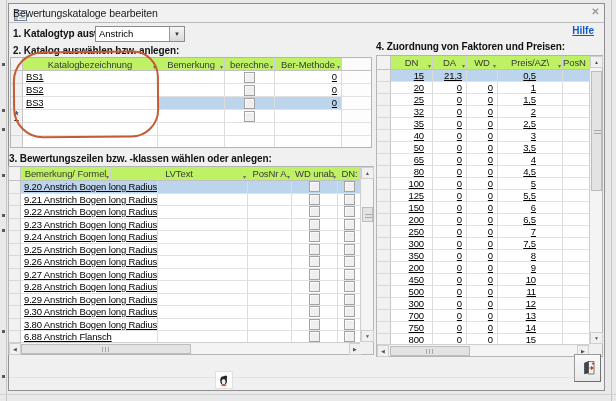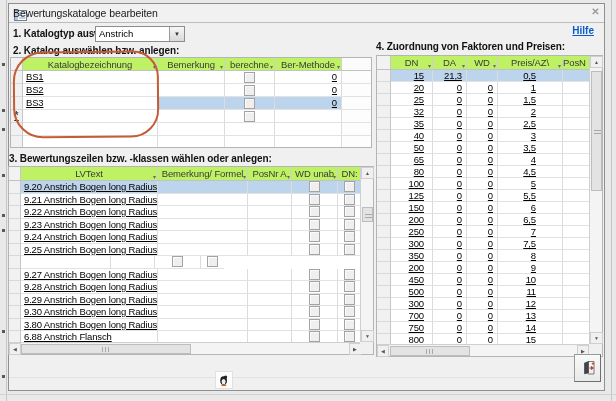--- a/index.html
+++ b/index.html
@@ -188,26 +188,26 @@
           <div class="cell c2rest blankcell"></div>
         </div>
       </div>
   </div>
   <div class="annotation"></div>
 
   <div class="lbl" style="left:9px;top:153px">3. Bewertungszeilen bzw. -klassen wählen oder anlegen:</div>
   <div class="tbl" style="left:8px;top:166px;width:366px;height:189px;">
     <div class="hrow h14" style="width:352px;">
       <div class="hsel w12"></div>
+      <div class="hcell c3bem">
+        <span>Bemerkung/ Formel</span>
+        <span class="harr">▾</span>
+      </div>
       <div class="hcell c3lv">
         <span>LVText</span>
-        <span class="harr">▾</span>
-      </div>
-      <div class="hcell c3bem">
-        <span>Bemerkung/ Formel</span>
         <span class="harr">▾</span>
       </div>
       <div class="hcell c3pos">
         <span>PosNr A</span>
         <span class="harr">▾</span>
       </div>
       <div class="hcell c3wd">
         <span>WD unab</span>
         <span class="harr">▾</span>
       </div>
@@ -283,20 +283,21 @@
           <div class="cell c3pos"></div>
           <div class="cell c3wd cbcell">
             <div class="cb"></div>
           </div>
           <div class="cell c3dn cbcell">
             <div class="cb"></div>
           </div>
         </div>
         <div class="trow r125">
           <div class="selcell w12"></div>
+          <div class="cell c3lv pl">9.26 Anstrich Bogen long Radius</div>
           <div class="cell c3bem"></div>
           <div class="cell c3pos"></div>
           <div class="cell c3wd cbcell">
             <div class="cb"></div>
           </div>
           <div class="cell c3dn cbcell">
             <div class="cb"></div>
           </div>
         </div>
         <div class="trow r125">

